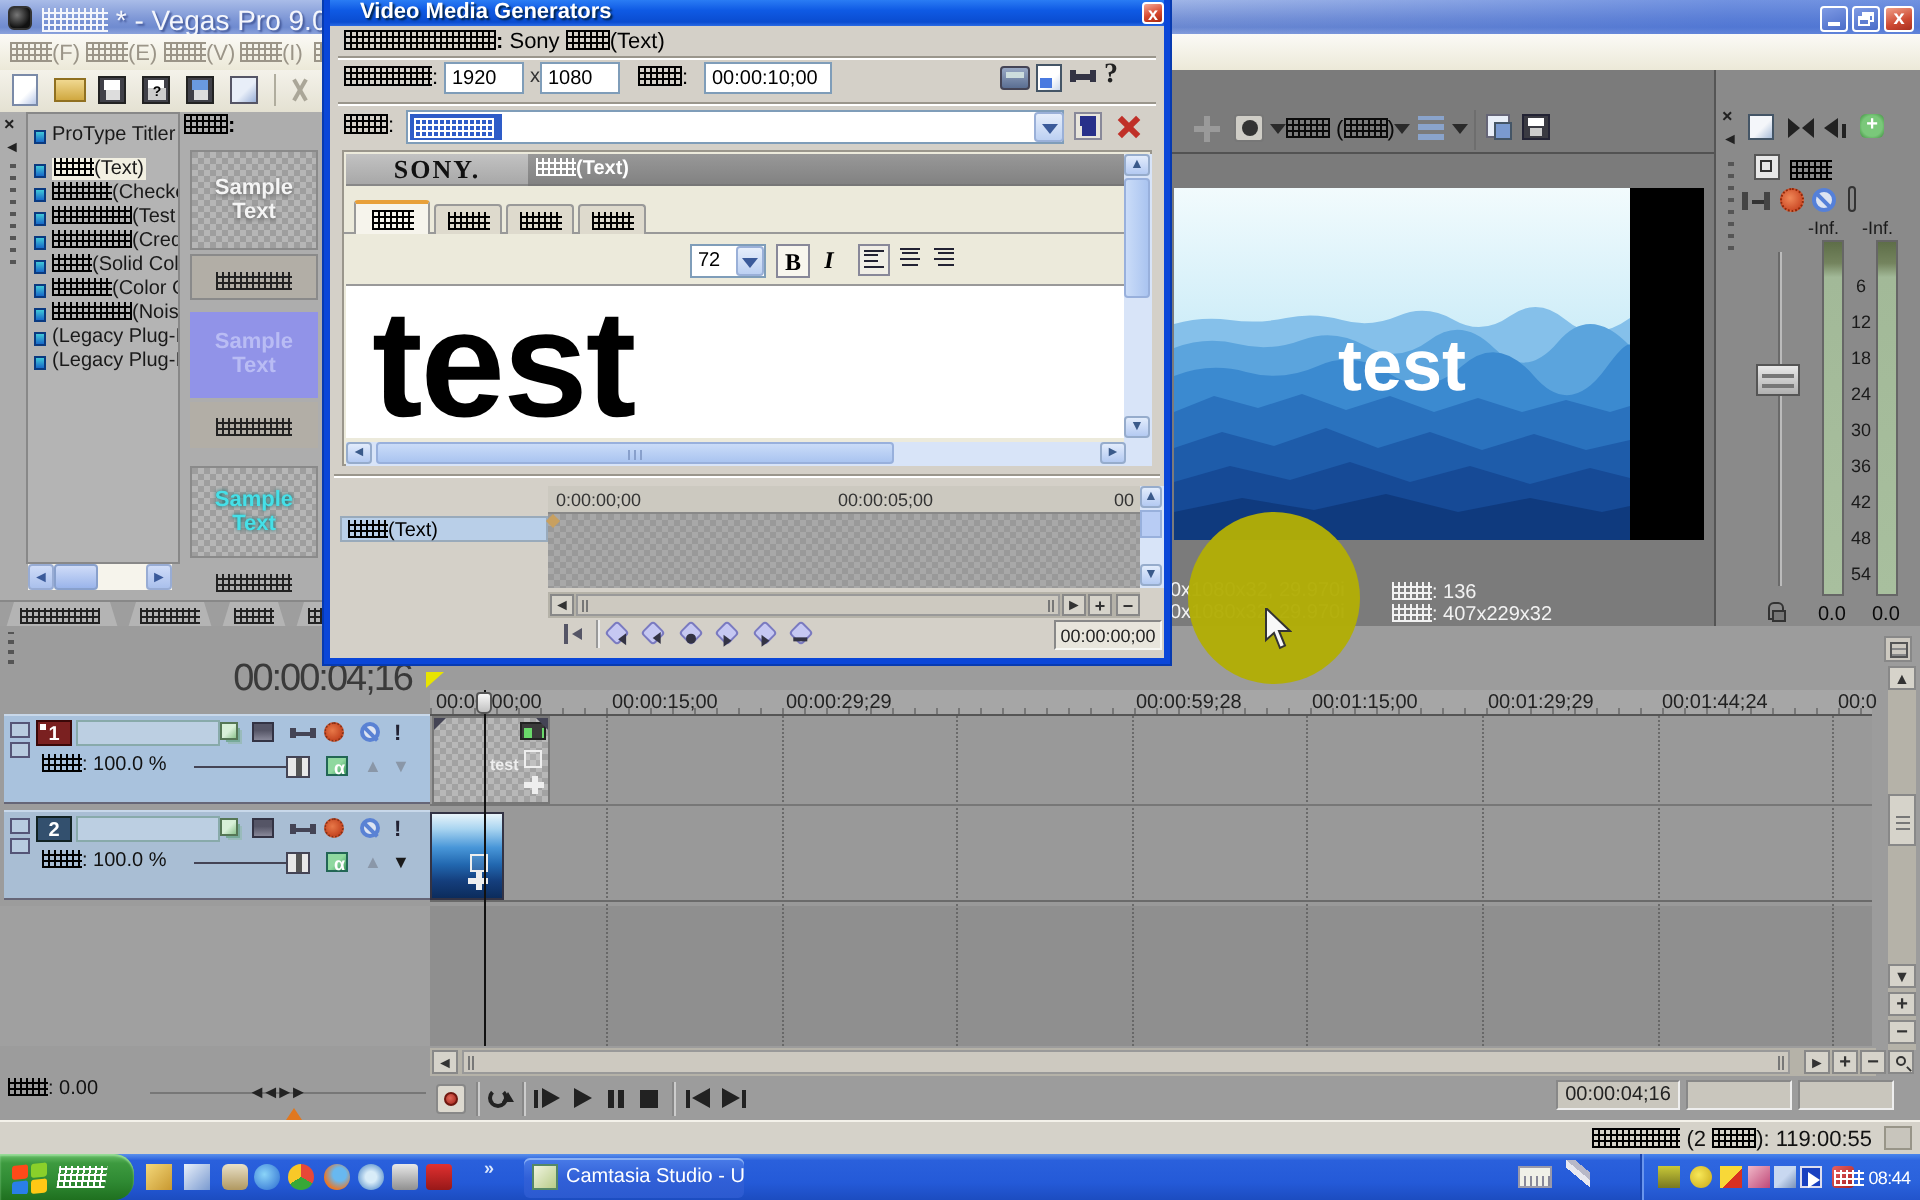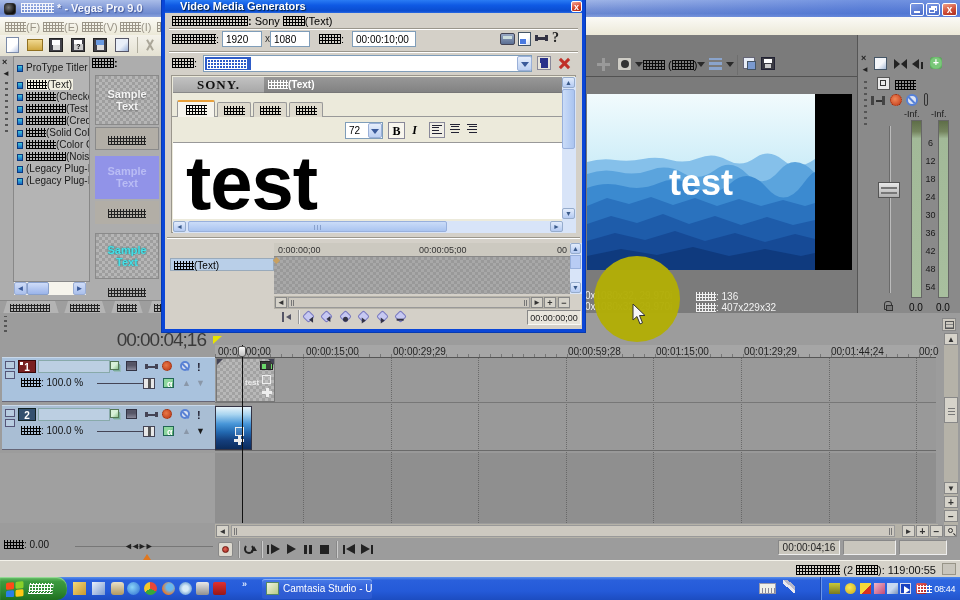--- a/index.html
+++ b/index.html
@@ -25,21 +25,21 @@
 .alb i{position:absolute;top:2px;height:1px;background:#223;box-shadow:0 1px 0 0 transparent}
 .kd{position:absolute;top:312px;width:9px;height:9px;background:#c6c8f2;border:1px solid #7a7ac0;transform:rotate(45deg);border-radius:2px}
 .kd i{position:absolute;transform:rotate(-45deg)}
 .tri-r{border:5.5px solid transparent;border-left:9px solid #222;border-right:0}
 .tri-l{border:5.5px solid transparent;border-right:9px solid #222;border-left:0}
 .dtab{position:absolute;top:0;height:13px;background:#b4b4b4;clip-path:polygon(4px 0,calc(100% - 4px) 0,100% 100%,0 100%);border-bottom:1px solid #777}
 </style></head><body>
 
 <div class="a" style="left:0;top:0;width:960px;height:17px;background:linear-gradient(90deg,rgba(40,90,200,0) 55%,rgba(45,95,215,.45) 90%),linear-gradient(180deg,#a9bce8 0,#7e97d6 55%,#6f8bd0 80%,#8ba2dc 100%)">
  <div class="a" style="left:4px;top:3px;width:12px;height:12px;border-radius:3px;background:radial-gradient(circle at 35% 35%,#777,#111 70%);border:1px solid #333"></div>
- <div class="a" style="left:21px;top:2px;color:#f4f6fc;font-weight:bold;font-size:11px;text-shadow:1px 1px 1px #44599a"><i class="z" style="width:33px;--c:#f4f6fc"></i> * - Vegas Pro 9.0</div>
+ <div class="a" style="left:21px;top:2px;color:#f4f6fc;font-weight:normal;font-size:14px;text-shadow:1px 1px 1px #44599a"><i class="z" style="width:33px;--c:#f4f6fc"></i> * - Vegas Pro 9.0</div>
  <div class="a" style="left:910px;top:3px;width:14px;height:13px;background:linear-gradient(160deg,#7e9ae4,#4a6cc8);border:1px solid #fff;border-radius:2px;color:#fff;font-size:9px;text-align:center;line-height:9px">
       <b style="position:absolute;left:3px;bottom:2px;width:6px;height:2px;background:#fff"></b>
     </div>
  <div class="a" style="left:926px;top:3px;width:14px;height:13px;background:linear-gradient(160deg,#7e9ae4,#4a6cc8);border:1px solid #fff;border-radius:2px">
   <b style="position:absolute;left:4px;top:2px;width:6px;height:5px;border:1px solid #fff;border-top-width:2px"></b>
   <b style="position:absolute;left:2px;top:4px;width:6px;height:5px;border:1px solid #fff;border-top-width:2px;background:#5f7ed2"></b>
     </div>
  <div class="a" style="left:942px;top:3px;width:15px;height:13px;background:linear-gradient(160deg,#f0a088,#ce4a33 60%,#a83020);border:1px solid #fff;border-radius:2px;color:#fff;font-weight:bold;font-size:10px;text-align:center;line-height:12px">x</div>
 </div>
 

